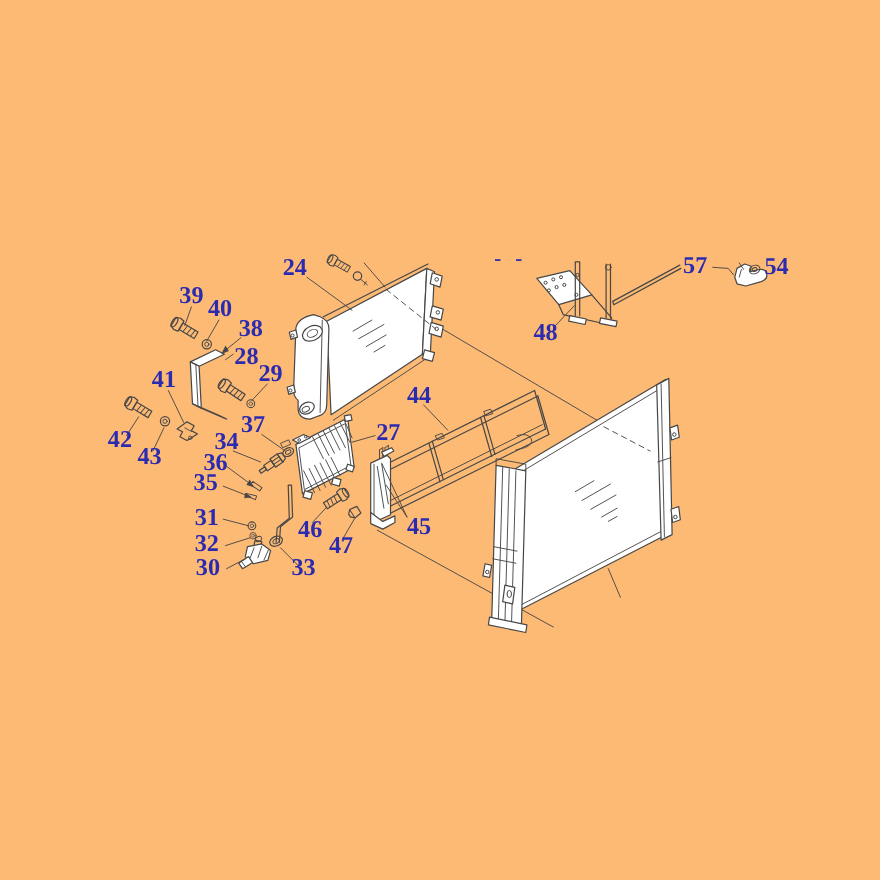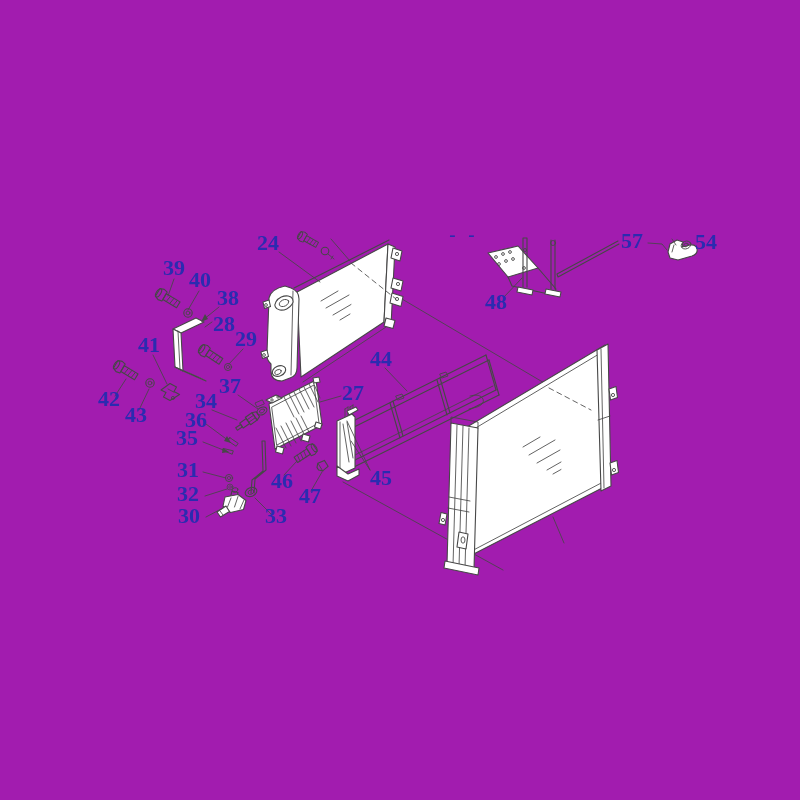--- a/index.html
+++ b/index.html
@@ -1,17 +1,17 @@
 <!DOCTYPE html>
 <html style="--callout: #2b2bb0; --line: #474747;"><head>
 <meta charset="utf-8">
 <title></title>
 <style>
   html,body{margin:0;padding:0;background:#ffffff;}
-  #stage{width:800px;height:800px;position:relative;background:#a21caf;overflow:hidden;}
+  #stage{width:800px;height:800px;position:relative;background:#fdba74;overflow:hidden;}
   svg{display:block;}
   .ln{fill:none;stroke:var(--line,#474747);stroke-width:1.1;stroke-linecap:round;stroke-linejoin:round;}
   .lnf{fill:#ffffff;stroke:var(--line,#474747);stroke-width:1.1;stroke-linejoin:round;}
   .thin{stroke-width:0.85;}
   .dash{stroke-dasharray:5 4;}
   .hole{fill:none;stroke:var(--line,#474747);stroke-width:0.9;}
   .arrow{fill:var(--line,#474747);stroke:none;}
   .callout{fill:var(--callout,#2b2bb0);font-family:"Liberation Serif","DejaVu Serif",serif;
            font-weight:700;font-size:22px;text-anchor:middle;}
   .fragment{font-size:19px;letter-spacing:4px;}

